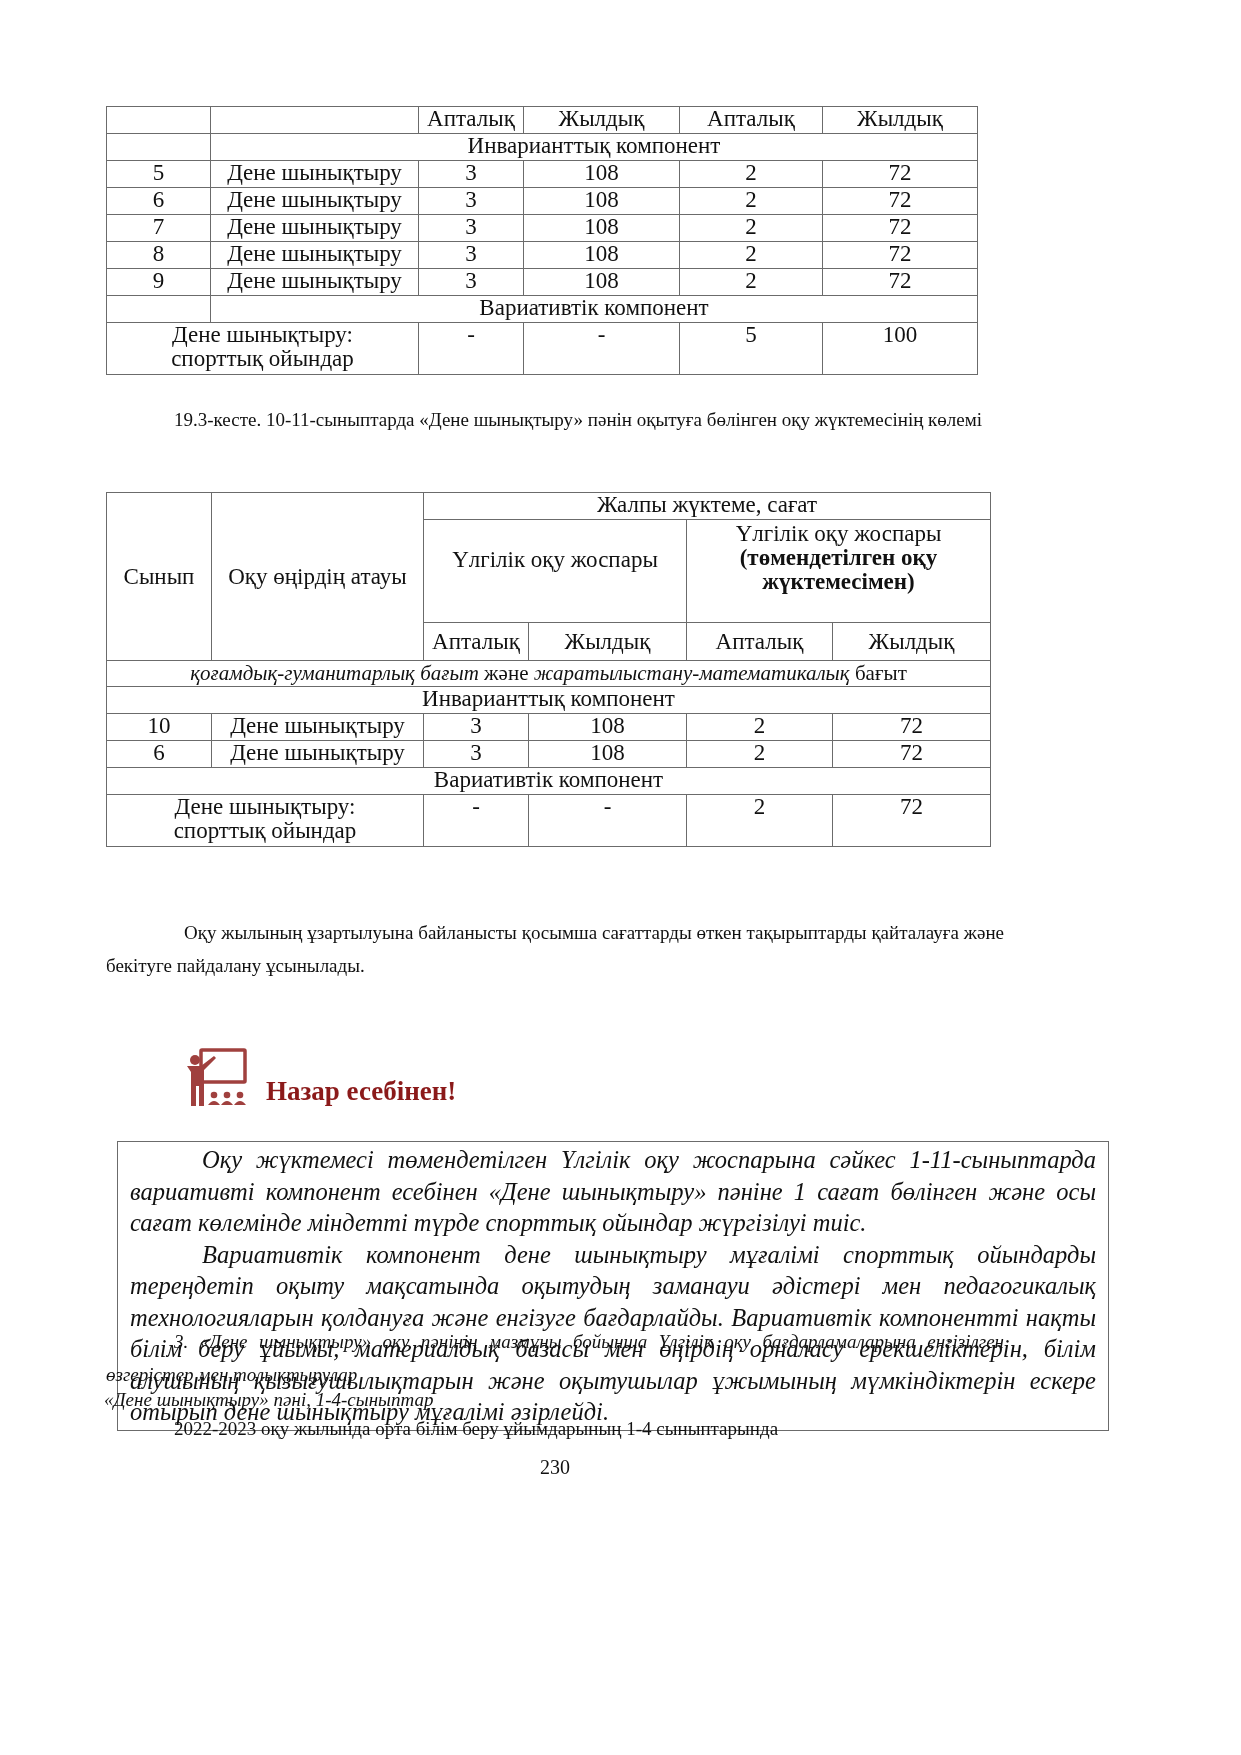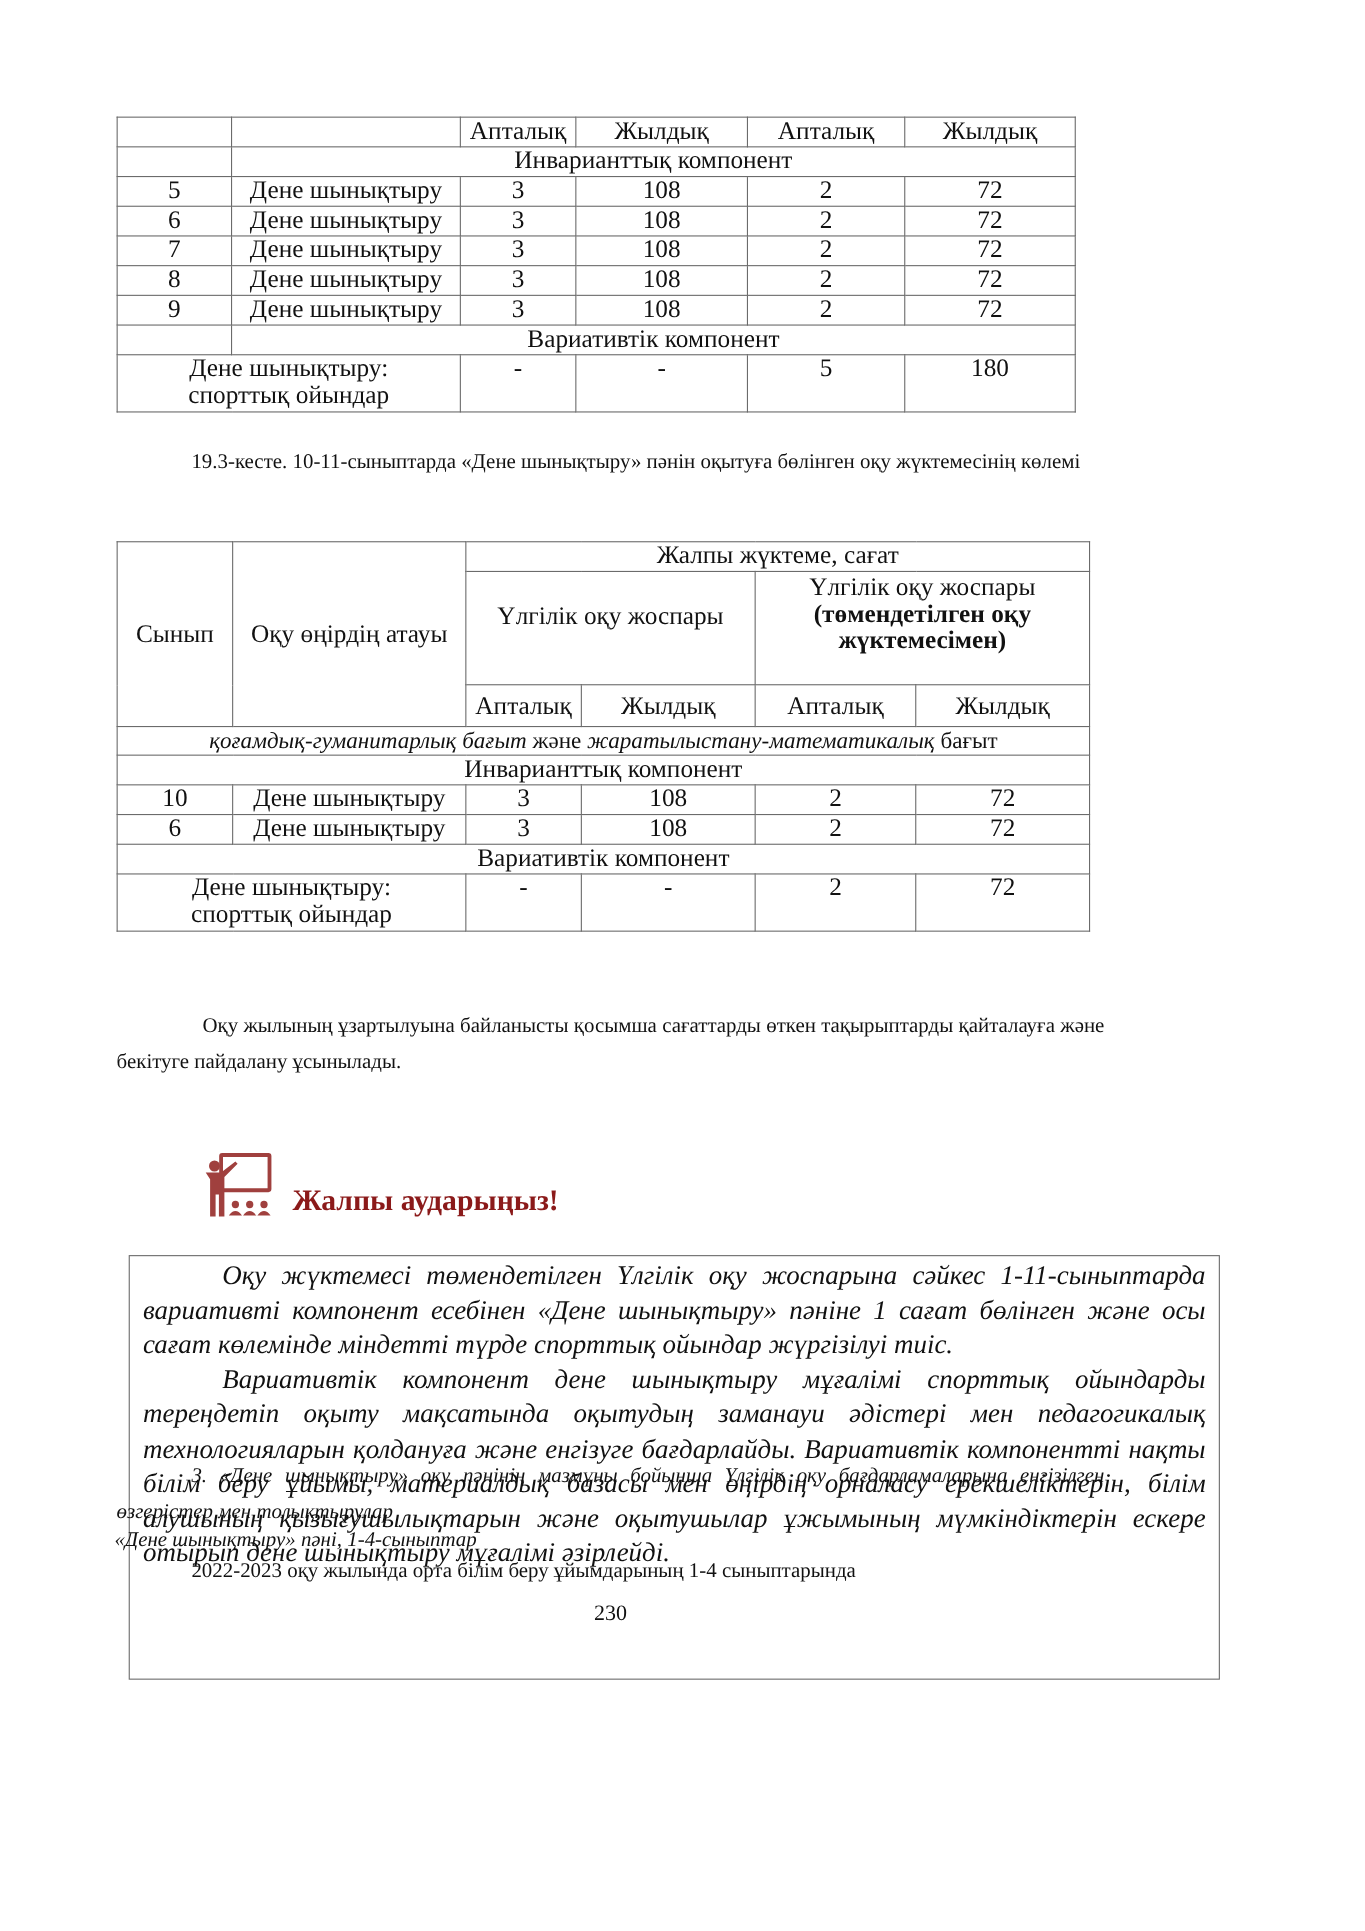--- a/index.html
+++ b/index.html
@@ -10,21 +10,21 @@
   .abs { position: absolute; }
   table.grid { position: absolute; border-collapse: collapse; table-layout: fixed; }
   table.grid td {
     border: 1.3px solid #6b6b6b; padding: 0; text-align: center;
     font-size: 23px; line-height: 24px; vertical-align: top; overflow: hidden;
   }
   table.grid td.mid { vertical-align: middle; }
   .para { font-size: 19px; line-height: 33px; text-align: justify; }
   .italic { font-style: italic; }
   .callout {
-    position: absolute; left: 117px; top: 1141px; width: 992px; height: 386px;
+    position: absolute; left: 117px; top: 1141px; width: 992px; height: 290px;
     border: 1.3px solid #6b6b6b; box-sizing: border-box; padding: 0 12px;
   }
   .callout p { margin: 0; font-style: italic; font-size: 24.5px; line-height: 31.5px; text-align: justify; }
   .callout p.first-p { text-indent: 72px; }
   .callout-title { color: #8b1a1a; font-weight: bold; font-size: 27px; }
 </style>
 </head>
 <body>
 
 <table class="grid" style="left:106px; top:106px; width:871px;">
@@ -91,21 +91,21 @@
   </tr>
   <tr style="height:27px">
     <td></td>
     <td colspan="5">Вариативтік компонент</td>
   </tr>
   <tr style="height:52px">
     <td colspan="2" style="padding:0 40px;">Дене шынықтыру: спорттық ойындар</td>
     <td>-</td>
     <td>-</td>
     <td>5</td>
-    <td>180</td>
+    <td>100</td>
   </tr>
 </tbody>
   </table>
 
 <div class="abs para" style="left:106px; top:403px; width:898px; text-indent:68px;">19.3-кесте. 10-11-сыныптарда «Дене шынықтыру» пәнін оқытуға бөлінген оқу жүктемесінің көлемі</div>
 
 <table class="grid" style="left:106px; top:492px; width:884px;">
   <colgroup>
     <col style="width:105px">
       <col style="width:212px">
@@ -179,21 +179,21 @@
       <circle cx="13" cy="12" r="5" stroke="none"></circle>
       <path d="M5 18 h14 l13 -10 l2 2 l-12 12 v36 h-5 v-20 h-3 v20 h-5 v-34 z" stroke="none"></path>
       <circle cx="32" cy="47" r="3.3" stroke="none"></circle>
       <path d="M26 57 q6 -8 12 0 z" stroke="none"></path>
       <circle cx="45" cy="47" r="3.3" stroke="none"></circle>
       <path d="M39 57 q6 -8 12 0 z" stroke="none"></path>
       <circle cx="58" cy="47" r="3.3" stroke="none"></circle>
       <path d="M52 57 q6 -8 12 0 z" stroke="none"></path>
     </g>
   </svg>
-  <span class="callout-title abs" style="left:84px; top:28px;">Жалпы аударыңыз!</span>
+  <span class="callout-title abs" style="left:84px; top:28px;">Назар есебінен!</span>
 </div>
 
 <div class="callout">
   <p class="first-p" style="padding-top:2px;">Оқу жүктемесі төмендетілген Үлгілік оқу жоспарына сәйкес 1-11-сыныптарда вариативті компонент есебінен «Дене шынықтыру» пәніне 1 сағат бөлінген және осы сағат көлемінде міндетті түрде спорттық ойындар жүргізілуі тиіс.</p>
   <p class="first-p">Вариативтік компонент дене шынықтыру мұғалімі спорттық ойындарды тереңдетіп оқыту мақсатында оқытудың заманауи әдістері мен педагогикалық технологияларын қолдануға және енгізуге бағдарлайды. Вариативтік компонентті нақты білім беру ұйымы, материалдық базасы мен өңірдің орналасу ерекшеліктерін, білім алушының қызығушылықтарын және оқытушылар ұжымының мүмкіндіктерін ескере отырып дене шынықтыру мұғалімі әзірлейді.</p>
 </div>
 
 <div class="abs para italic" style="left:106px; top:1325px; width:898px; text-indent:68px;">3. «Дене шынықтыру» оқу пәнінің мазмұны бойынша Үлгілік оқу бағдарламаларына енгізілген өзгерістер мен толықтырулар</div>
 <div class="abs para italic" style="left:104px; top:1383px; width:898px;">«Дене шынықтыру» пәні, 1-4-сыныптар</div>
 <div class="abs para" style="left:106px; top:1412px; width:898px; text-indent:68px; white-space:nowrap;">2022-2023 оқу жылында орта білім беру ұйымдарының 1-4 сыныптарында</div>

